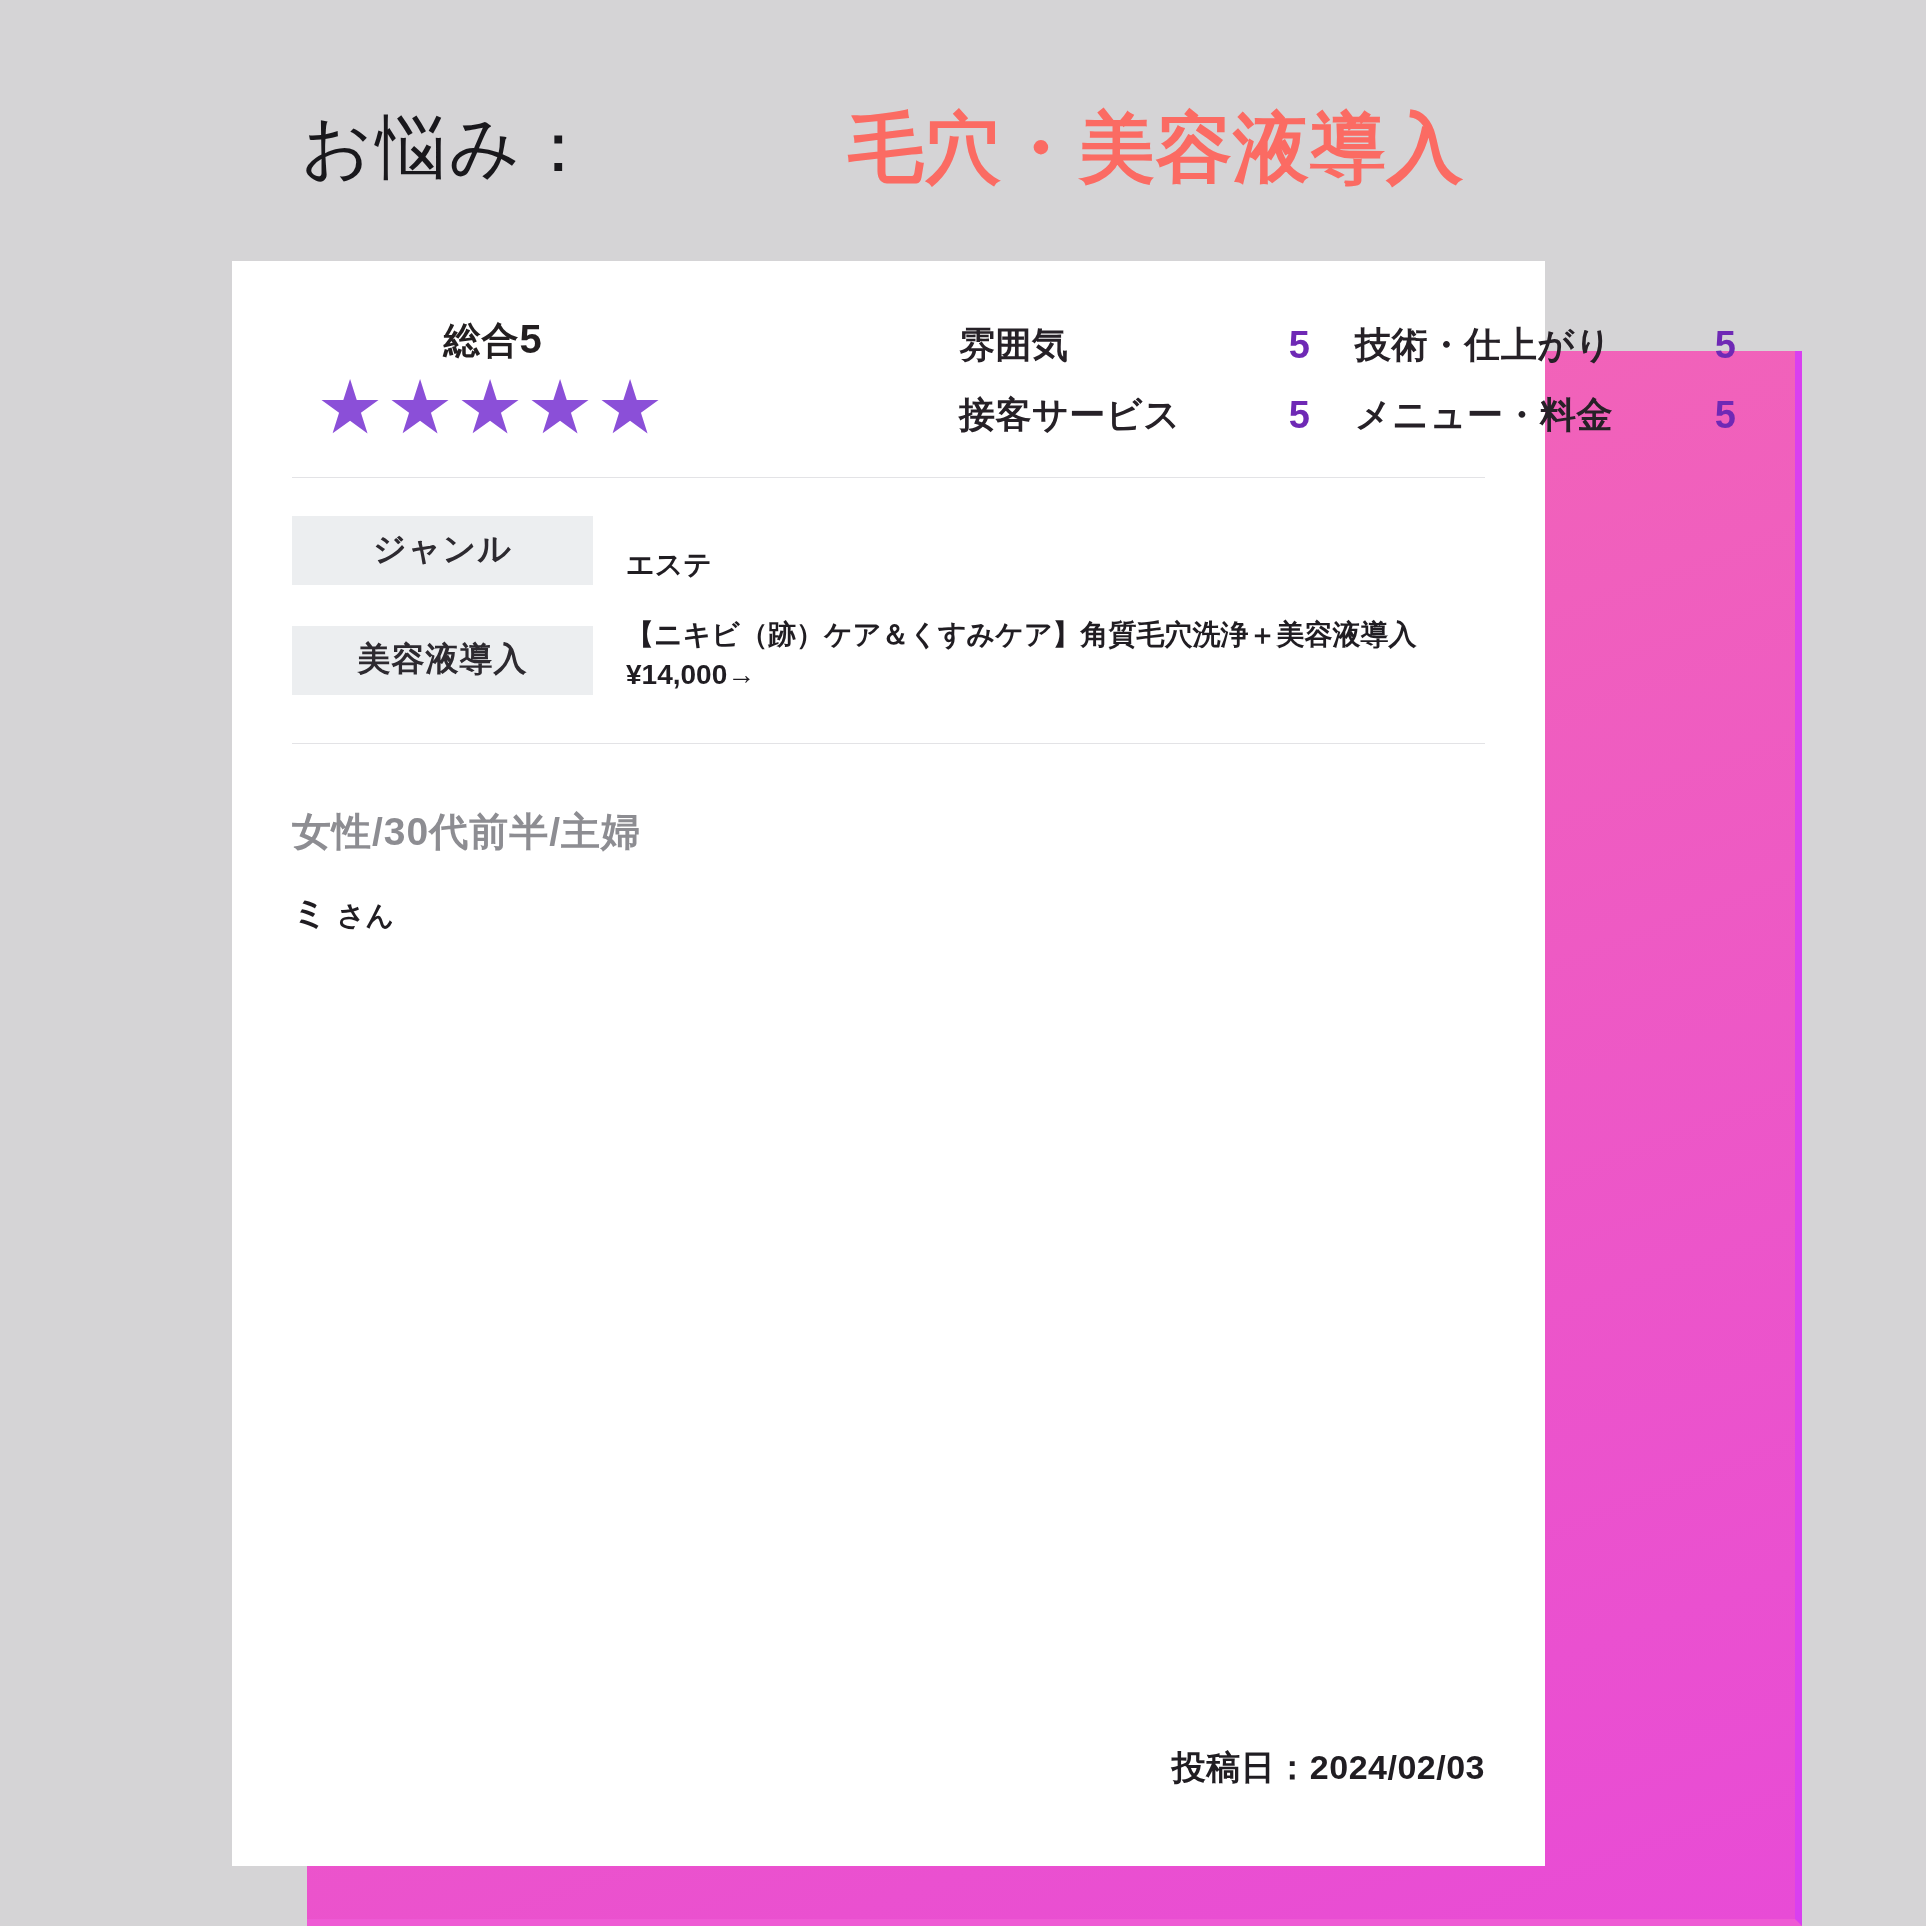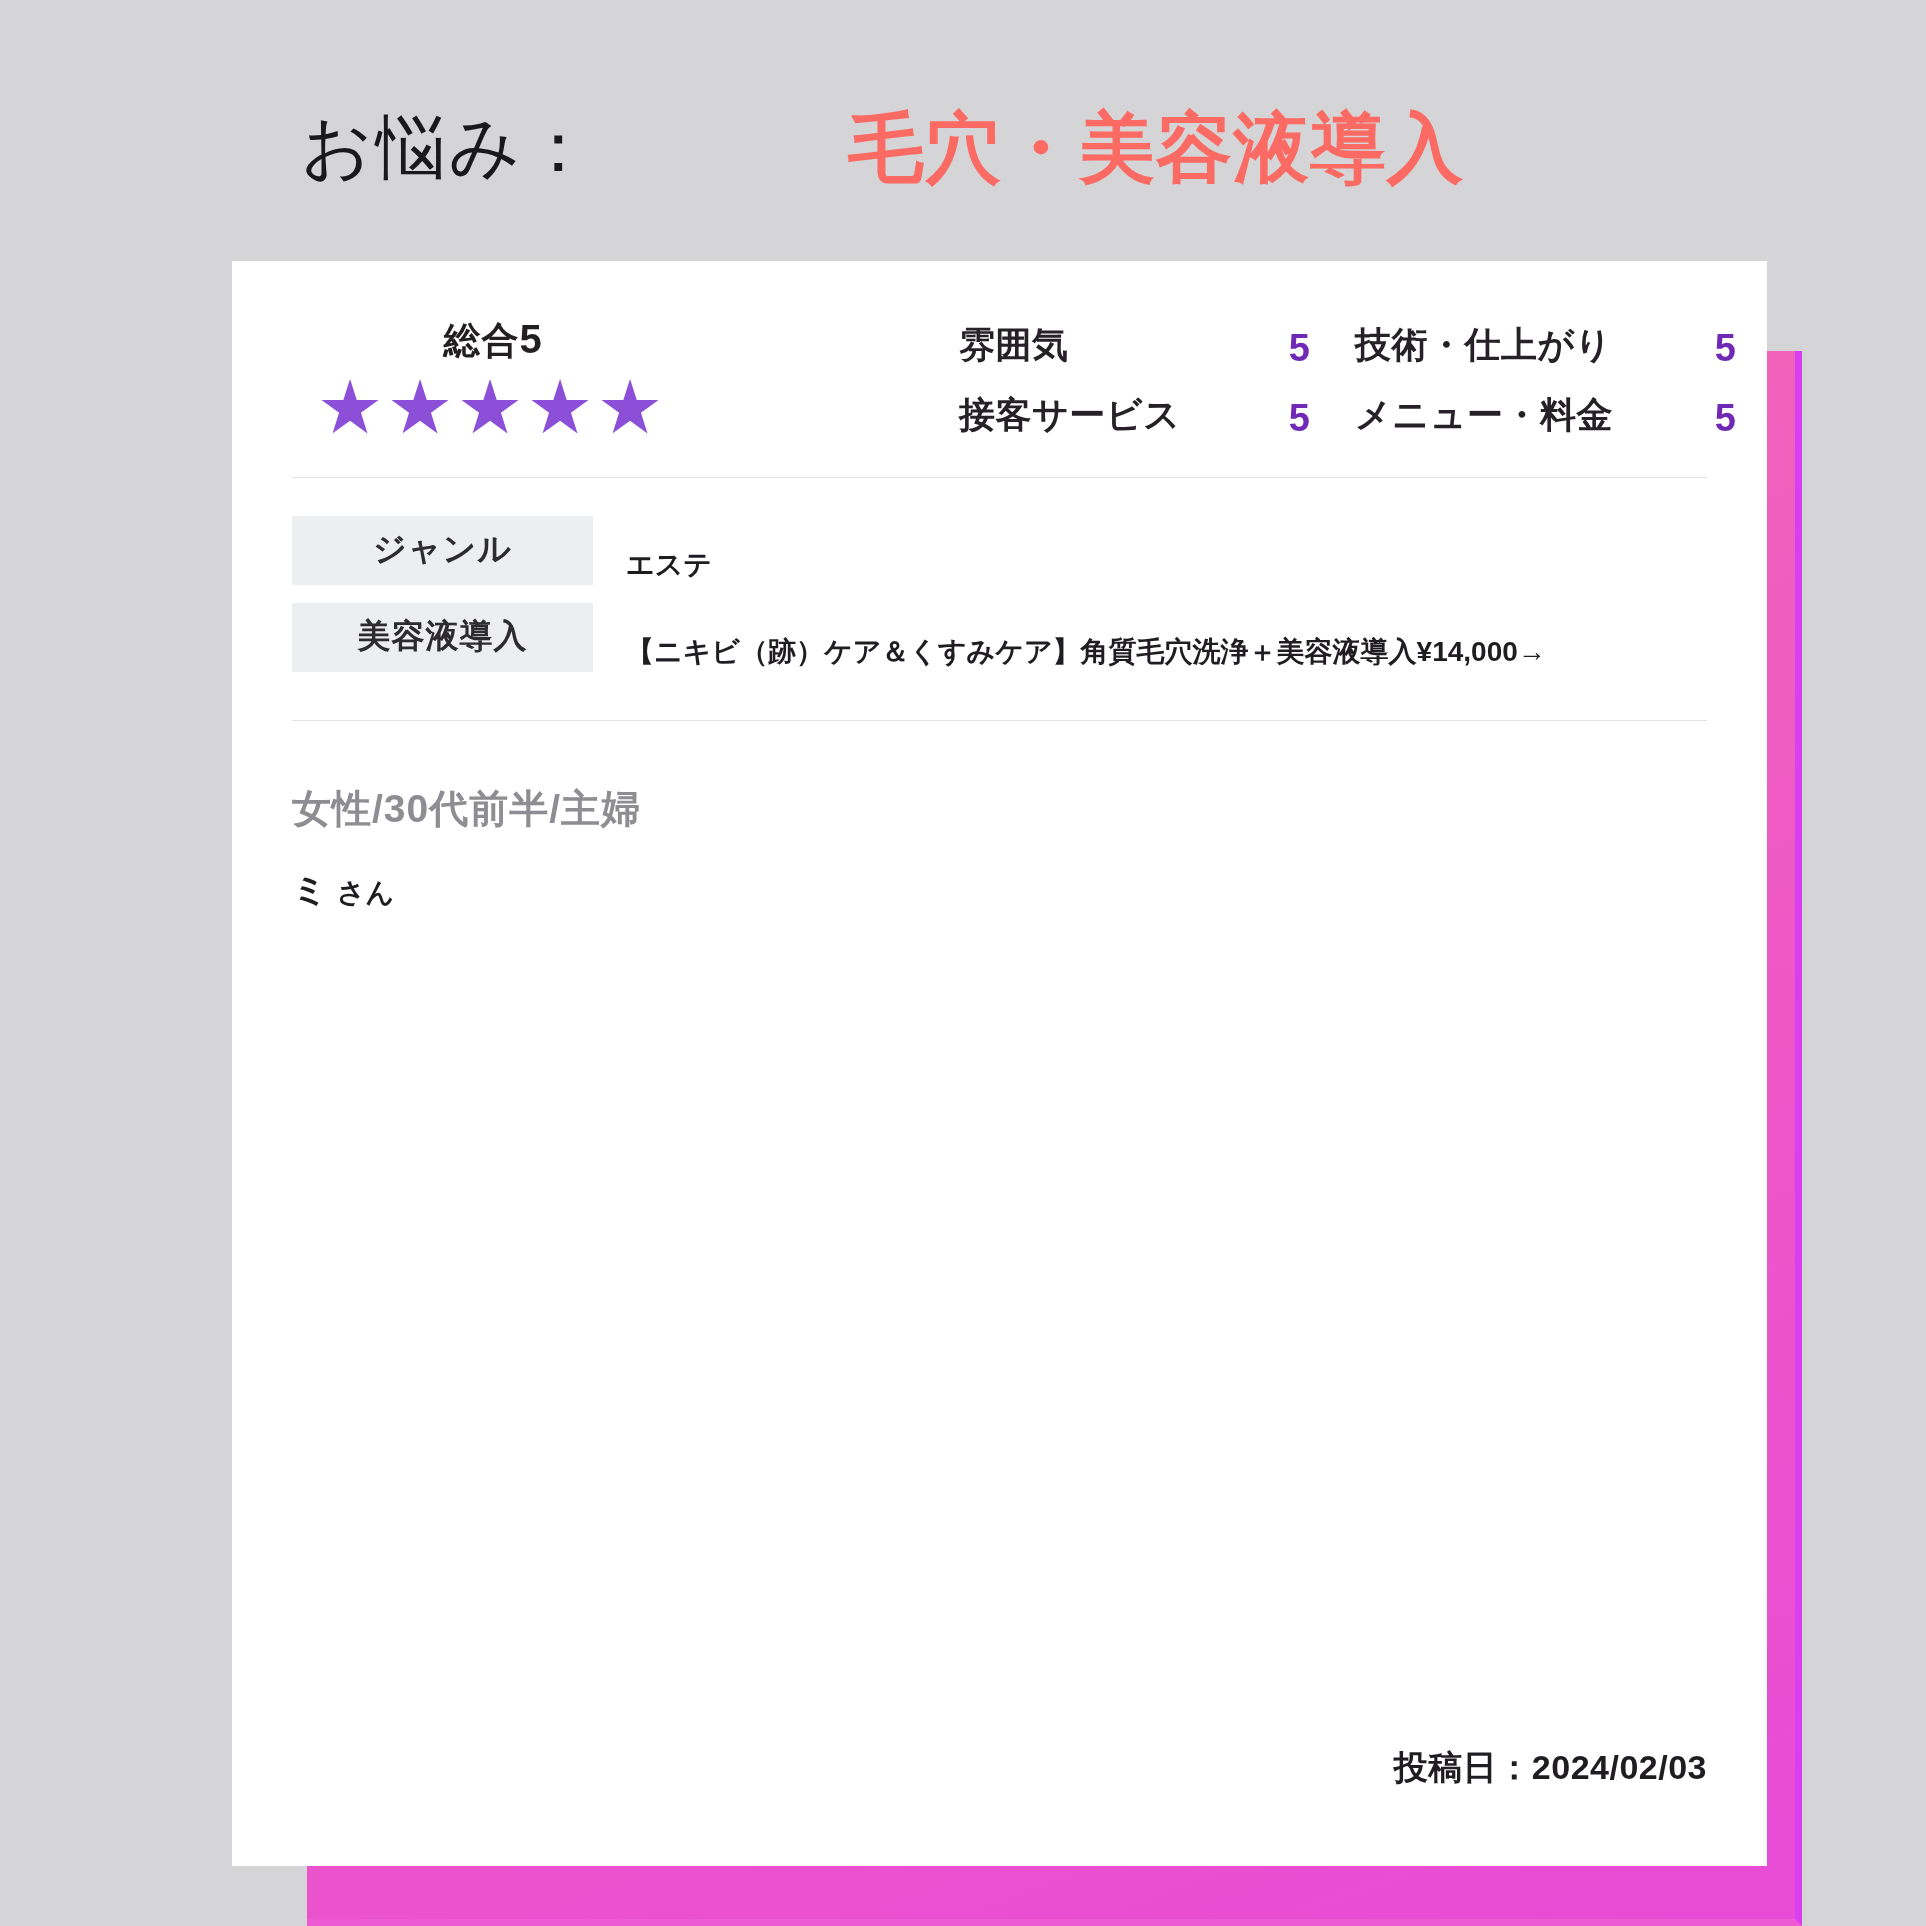--- a/index.html
+++ b/index.html
@@ -61,21 +61,21 @@
   }
   .frame-inner {
     position: absolute;
     inset: 0;
     background: transparent;
   }
   .card {
     position: absolute;
     left: 232px;
     top: 261px;
-    width: 1535px;
+    width: 1313px;
     height: 1605px;
     background: #ffffff;
     box-shadow: 0 0 0 0 rgba(0,0,0,0);
   }
   .card-pad {
     position: absolute;
     left: 60px;
     right: 60px;
     top: 0;
     bottom: 0;
@@ -114,21 +114,21 @@
     letter-spacing: 5px;
   }
   .subcol {
     position: absolute;
     top: 60px;
   }
   .subcol.c1 { left: 667px; width: 351px; }
   .subcol.c2 { left: 1063px; width: 381px; }
   .subrow {
     display: flex;
-    align-items: flex-end;
+    align-items: center;
     justify-content: space-between;
     margin-bottom: 21px;
   }
   .subrow .lbl {
     font-size: 36px;
     font-weight: bold;
     color: #262127;
     letter-spacing: 0.5px;
     white-space: nowrap;
   }

